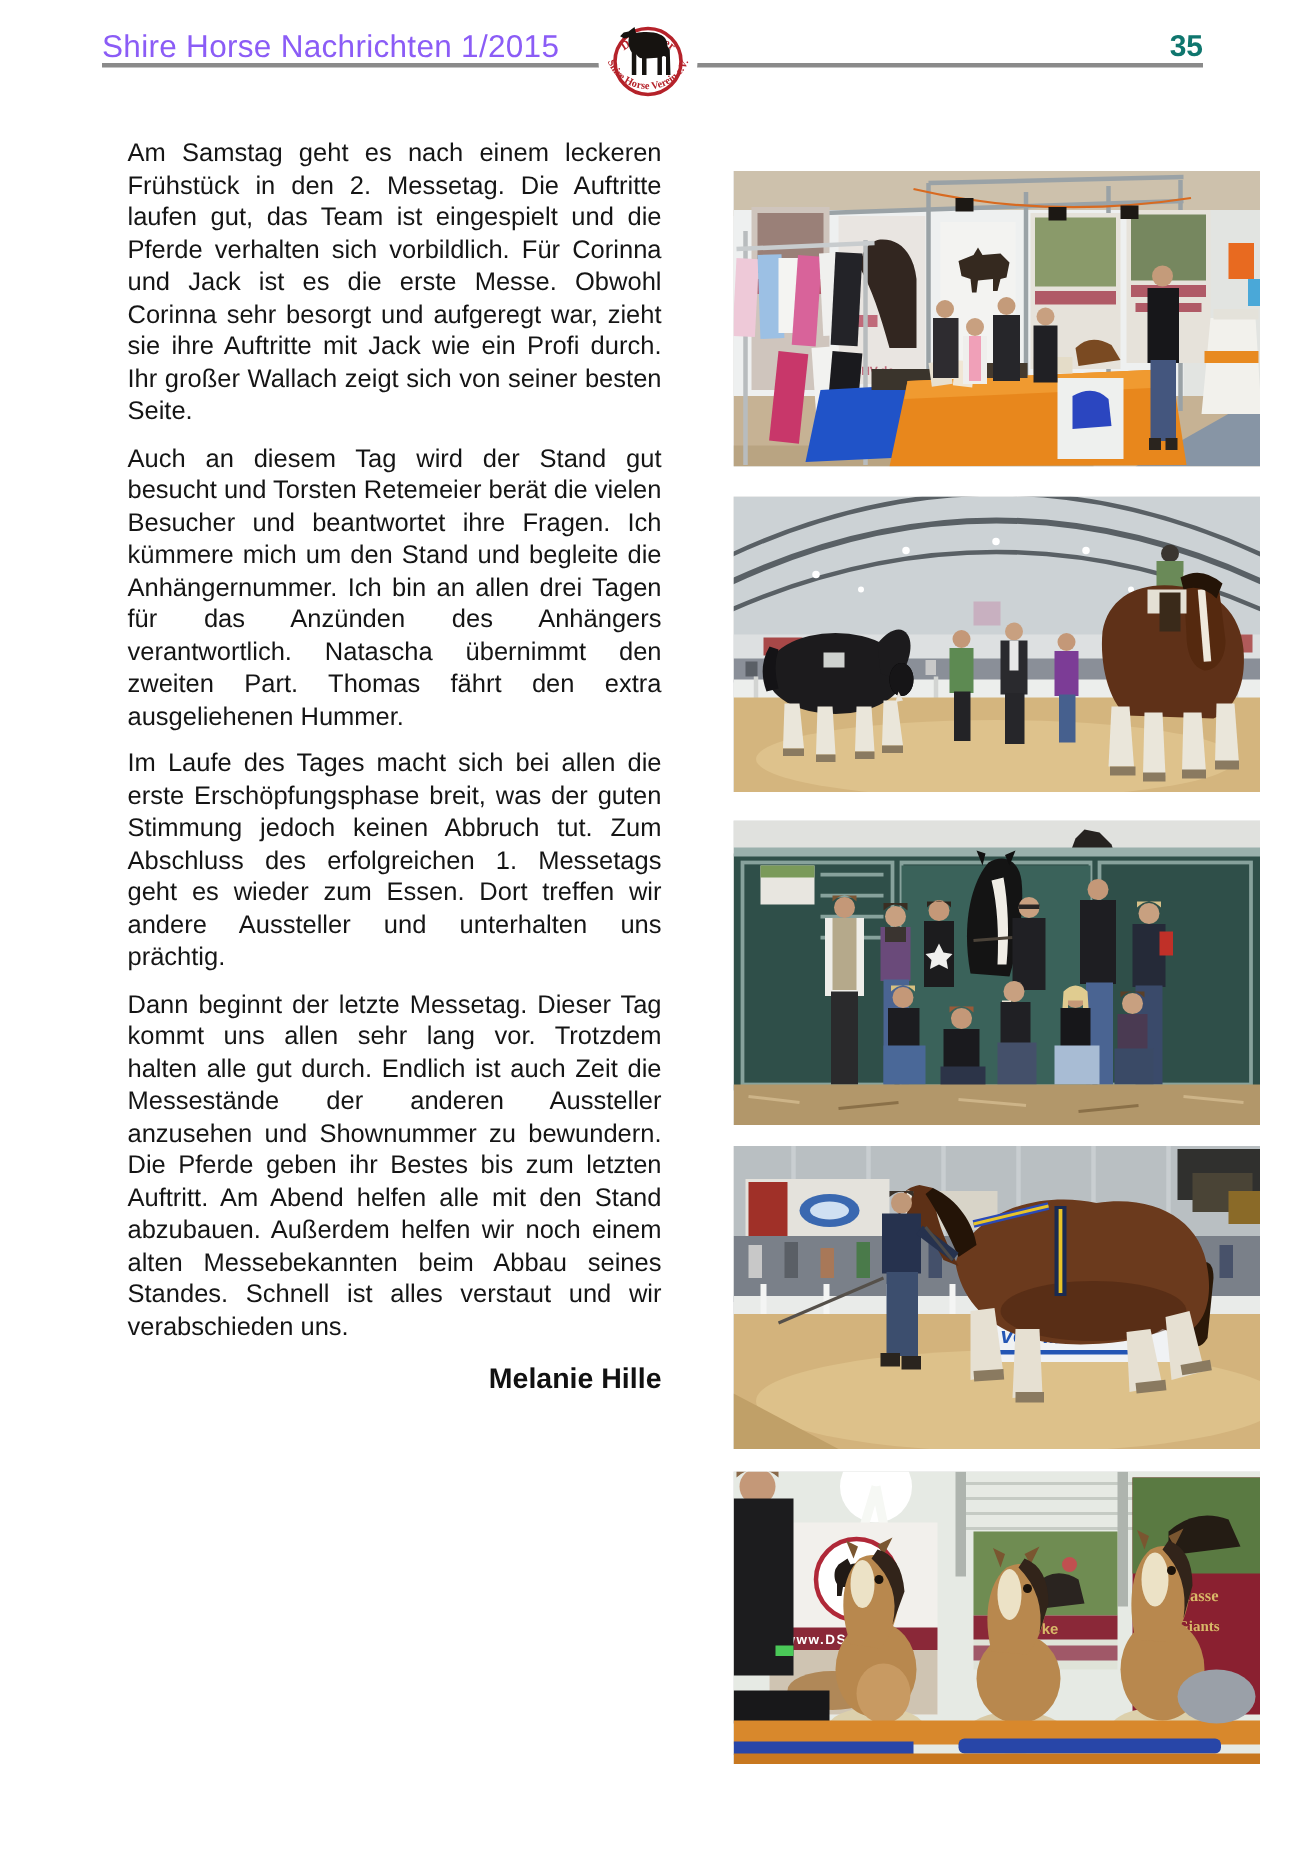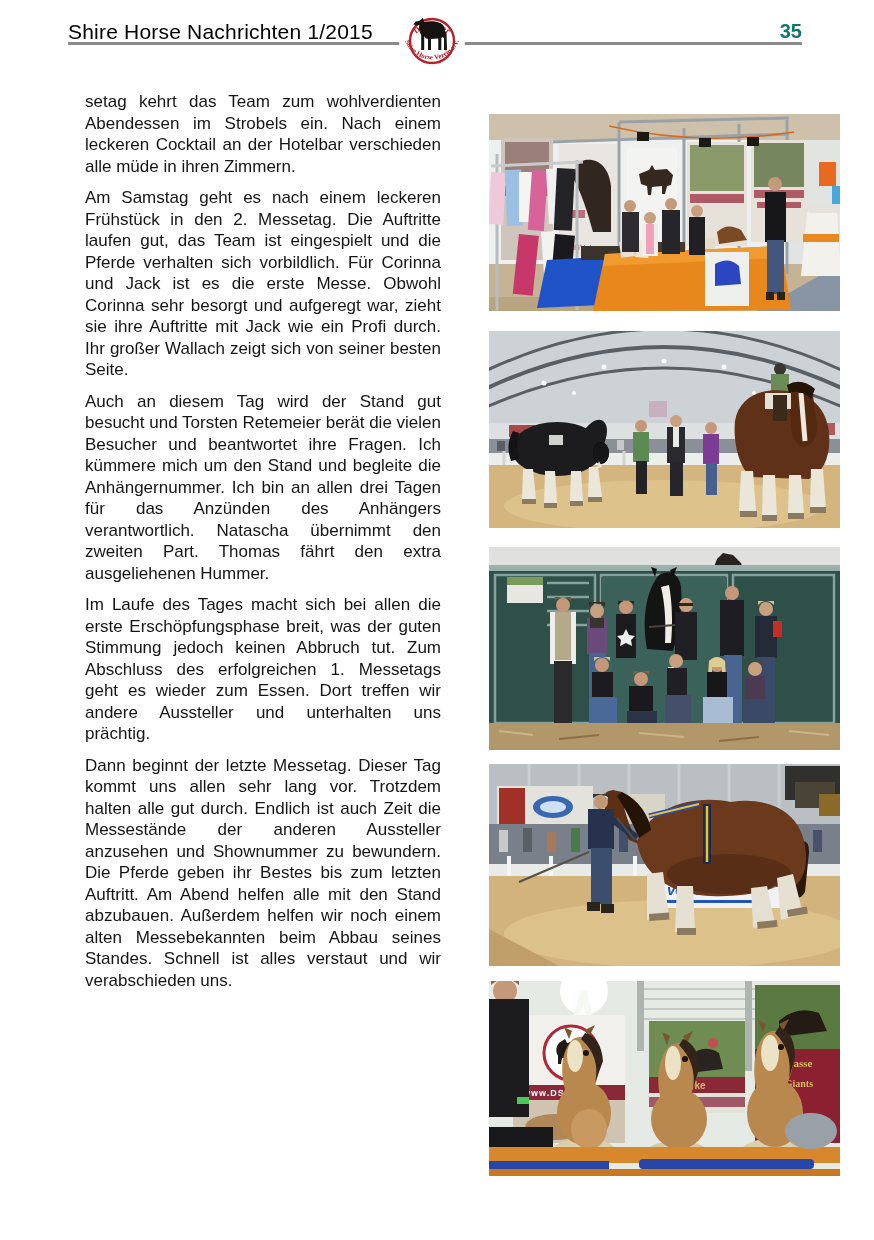--- a/index.html
+++ b/index.html
@@ -1,19 +1,19 @@
 <!DOCTYPE html>
 <html lang="de"><head>
 <meta charset="utf-8">
 <style>
   html,body{margin:0;padding:0;background:#fff;}
   .page{position:relative;width:874px;height:1240px;background:#ffffff;overflow:hidden;
         font-family:"Liberation Sans",sans-serif;color:#151515;}
   
-  .hdr-title{position:absolute;left:68px;top:20px;font-size:21px;letter-spacing:.2px;color:#000000;}
+  .hdr-title{position:absolute;left:68px;top:20px;font-size:21px;letter-spacing:.2px;color:#8b5cf6;}
   .hdr-rule{position:absolute;left:68px;top:42px;width:734px;height:3px;background:#8a8a8a;}
   .hdr-num{position:absolute;right:72px;top:20px;font-size:20px;font-weight:bold;color:#0f766e;}
   .hdr-logo{position:absolute;left:399px;top:8px;width:66px;height:66px;background:#fff;border-radius:50%;}
   
   .text-col{position:absolute;left:85px;top:91px;width:356px;}
   .text-col p{margin:0 0 10px 0;font-size:17px;line-height:21.5px;text-align:justify;
               hyphens:auto;-webkit-hyphens:auto;}
   .signature{margin-top:14px;text-align:right;font-weight:bold;font-size:19px;color:#111;}
   
   .photo-col{position:absolute;left:449px;top:98px;width:351px;height:1070px;}
@@ -46,25 +46,25 @@
         <textPath href="#arcTop" startOffset="50%" text-anchor="middle">Deutscher</textPath>
       </text>
       <text class="lg-txt" font-size="7">
         <textPath href="#arcBot" startOffset="50%" text-anchor="middle">Shire Horse Verein e.V.</textPath>
       </text>
       <path fill="#161310" d="M20,13 L24,10 L25,14 C30,13 37,13 41,15 C45,16.5 46,20 46,23 L47.5,25 L48,42 L45,42 L45,30 C44,29 43,29 42.3,30 L42.3,42 L39.3,42 L39.3,30.5 L32,31 L32,42 L29,42 L29,30.8 C27.2,30.8 26,29.8 25.2,28.2 L25.2,42 L22.2,42 L22.2,27 C20.2,24 19.4,20 20.4,16.8 L17.2,17.6 L14.4,16.2 L16.8,13.6 Z"></path>
     </svg>
   </div>
 
   <section class="text-col">
-    <p>setag kehrt das Team zum wohlverdienten Abendessen im Strobels ein. Nach einem leckeren Cocktail an der Hotelbar verschieden alle müde in ihren Zimmern.</p>
     <p>Am Samstag geht es nach einem leckeren Frühstück in den 2. Messetag. Die Auftritte laufen gut, das Team ist eingespielt und die Pferde verhalten sich vorbildlich. Für Corinna und Jack ist es die erste Messe. Obwohl Corinna sehr besorgt und aufgeregt war, zieht sie ihre Auftritte mit Jack wie ein Profi durch. Ihr großer Wallach zeigt sich von seiner besten Seite.</p>
     <p>Auch an diesem Tag wird der Stand gut besucht und Torsten Retemeier berät die vielen Besucher und beantwortet ihre Fragen. Ich kümmere mich um den Stand und begleite die Anhängernummer. Ich bin an allen drei Tagen für das Anzünden des Anhängers verantwortlich. Natascha übernimmt den zweiten Part. Thomas fährt den extra ausgeliehenen Hummer.</p>
     <p>Im Laufe des Tages macht sich bei allen die erste Erschöpfungsphase breit, was der guten Stimmung jedoch keinen Abbruch tut. Zum Abschluss des erfolgreichen 1. Messetags geht es wieder zum Essen. Dort treffen wir andere Aussteller und unterhalten uns prächtig.</p>
     <p>Dann beginnt der letzte Messetag. Dieser Tag kommt uns allen sehr lang vor. Trotzdem halten alle gut durch. Endlich ist auch Zeit die Messestände der anderen Aussteller anzusehen und Shownummer zu bewundern. Die Pferde geben ihr Bestes bis zum letzten Auftritt. Am Abend helfen alle mit den Stand abzubauen. Außerdem helfen wir noch einem alten Messebekannten beim Abbau seines Standes. Schnell ist alles verstaut und wir verabschieden uns.</p>
+    <div class="signature">Melanie Hille</div>
   </section>
 
   <aside class="photo-col">
 
     <figure class="photo p1">
       <svg viewBox="0 0 351 197" preserveAspectRatio="none">
         <rect width="351" height="197" fill="#ece9e3"></rect>
         <rect width="351" height="30" fill="#cdc1ac"></rect>
         <rect y="26" width="351" height="128" fill="#eef0f0"></rect>
         <rect x="300" y="26" width="51" height="130" fill="#e2e4e1"></rect>

